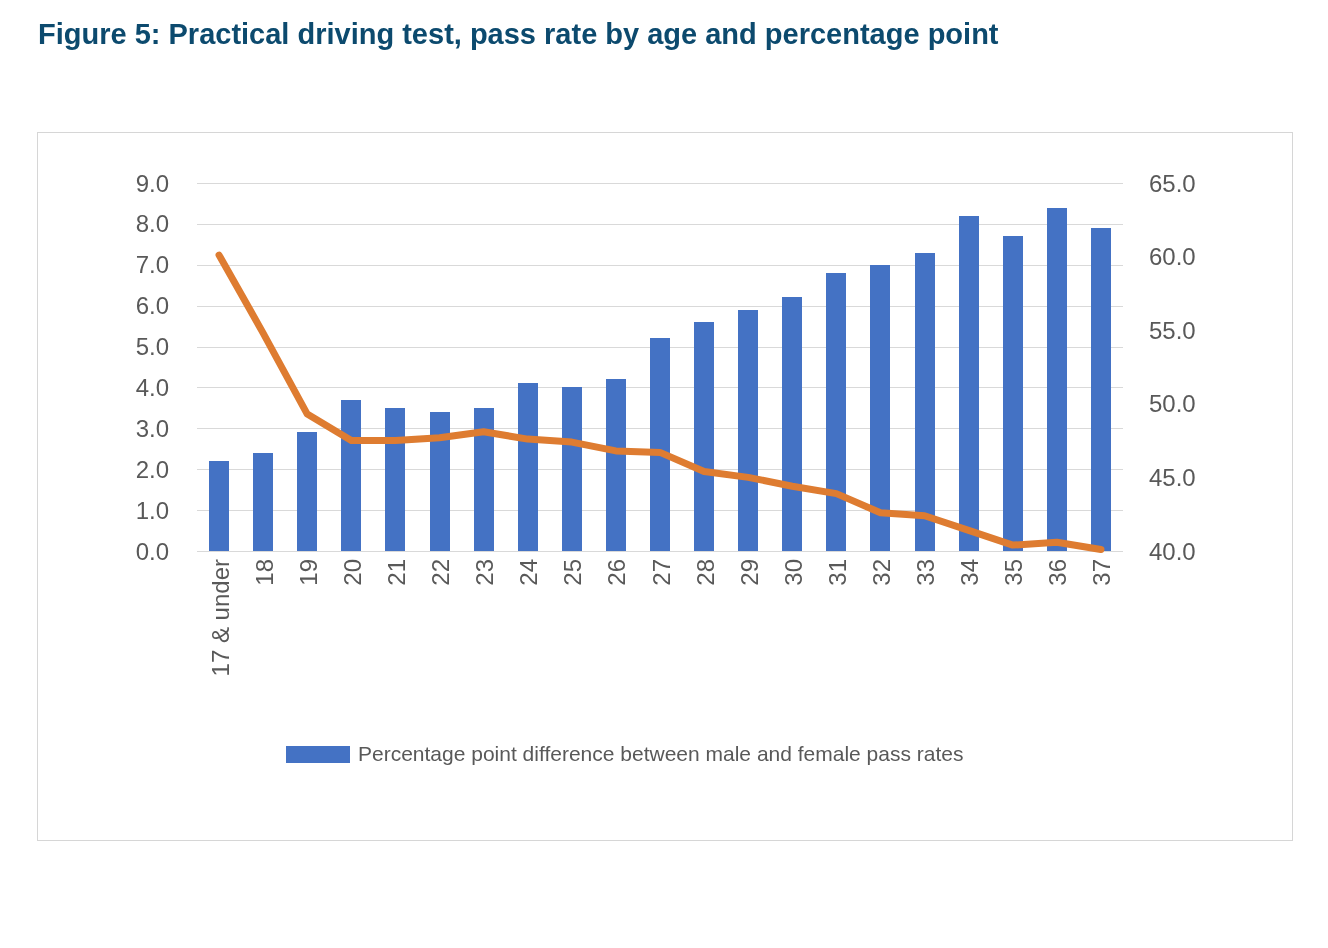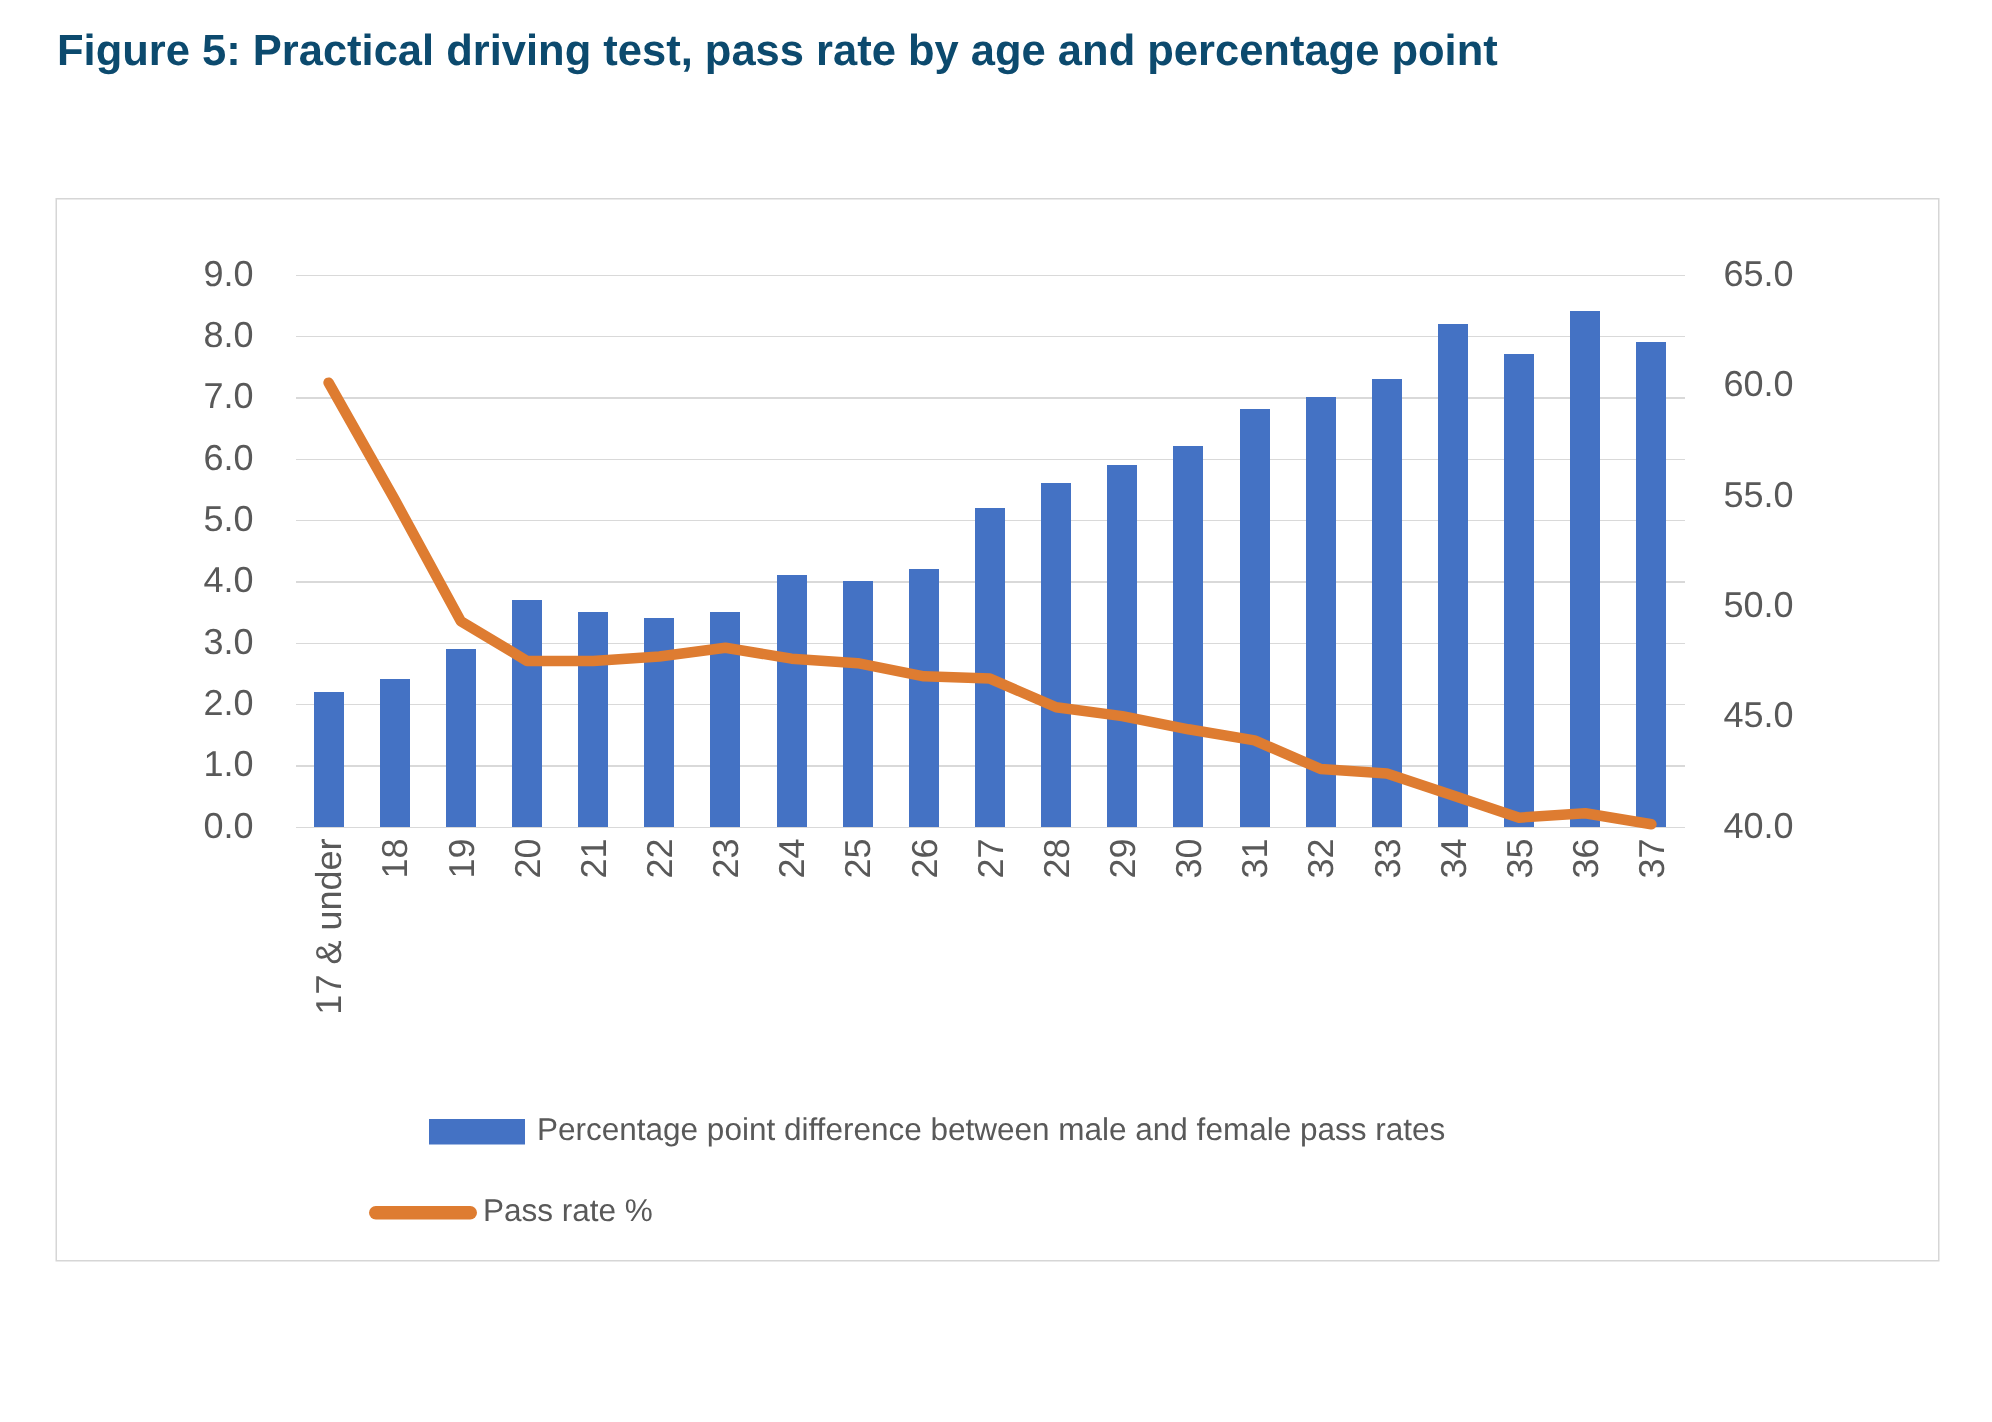--- a/index.html
+++ b/index.html
@@ -123,20 +123,16 @@
         <text x="975.7619047619047" y="426" transform="rotate(-90 975.7619047619047 426)" text-anchor="end" dominant-baseline="central" class="xcat-label">35</text>
         <text x="1019.8571428571429" y="426" transform="rotate(-90 1019.8571428571429 426)" text-anchor="end" dominant-baseline="central" class="xcat-label">36</text>
         <text x="1063.952380952381" y="426" transform="rotate(-90 1063.952380952381 426)" text-anchor="end" dominant-baseline="central" class="xcat-label">37</text>
       </g>
     </svg>
 
   <div class="legend-row legend-row1">
     <div class="swatch-bar" style="background: rgb(68, 114, 196);"></div>
     <span>Percentage point difference between male and female pass rates</span>
   </div>
-  <div class="legend-row legend-row2">
-    <div class="swatch-line" style="background: rgb(222, 124, 49);"></div>
-    <span>Pass rate %</span>
-  </div>
 </div>
 
 <div class="source-note">
 </div>
 
 </body></html>

